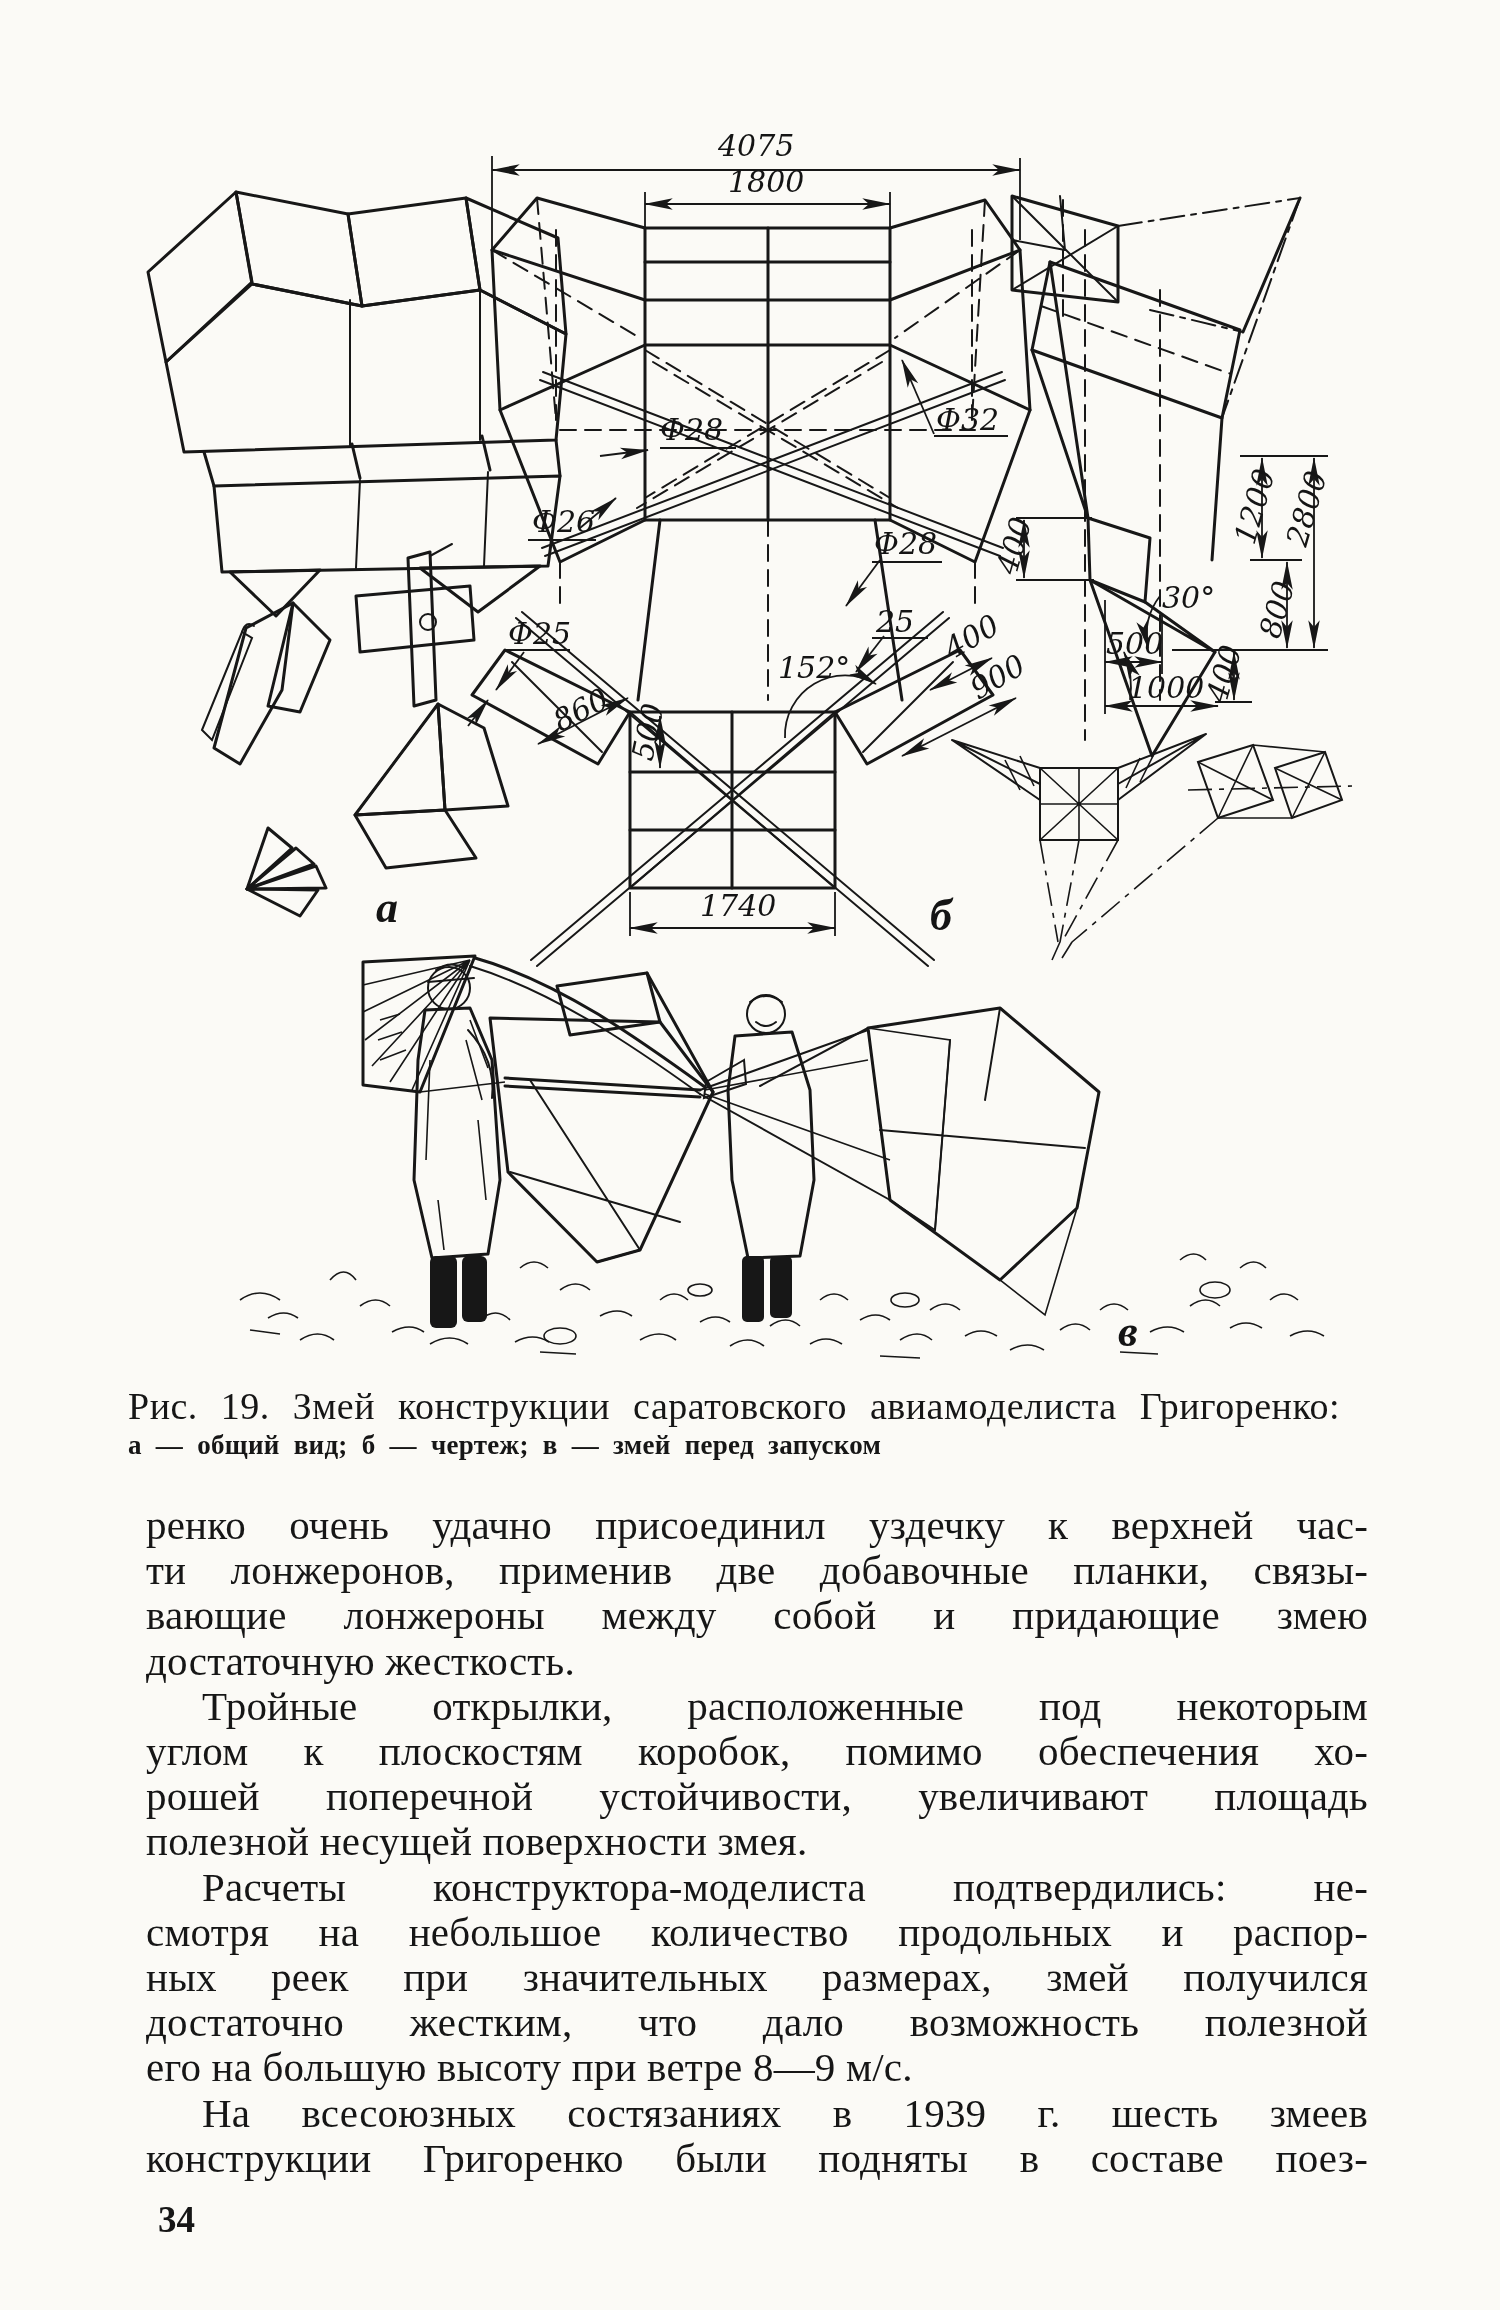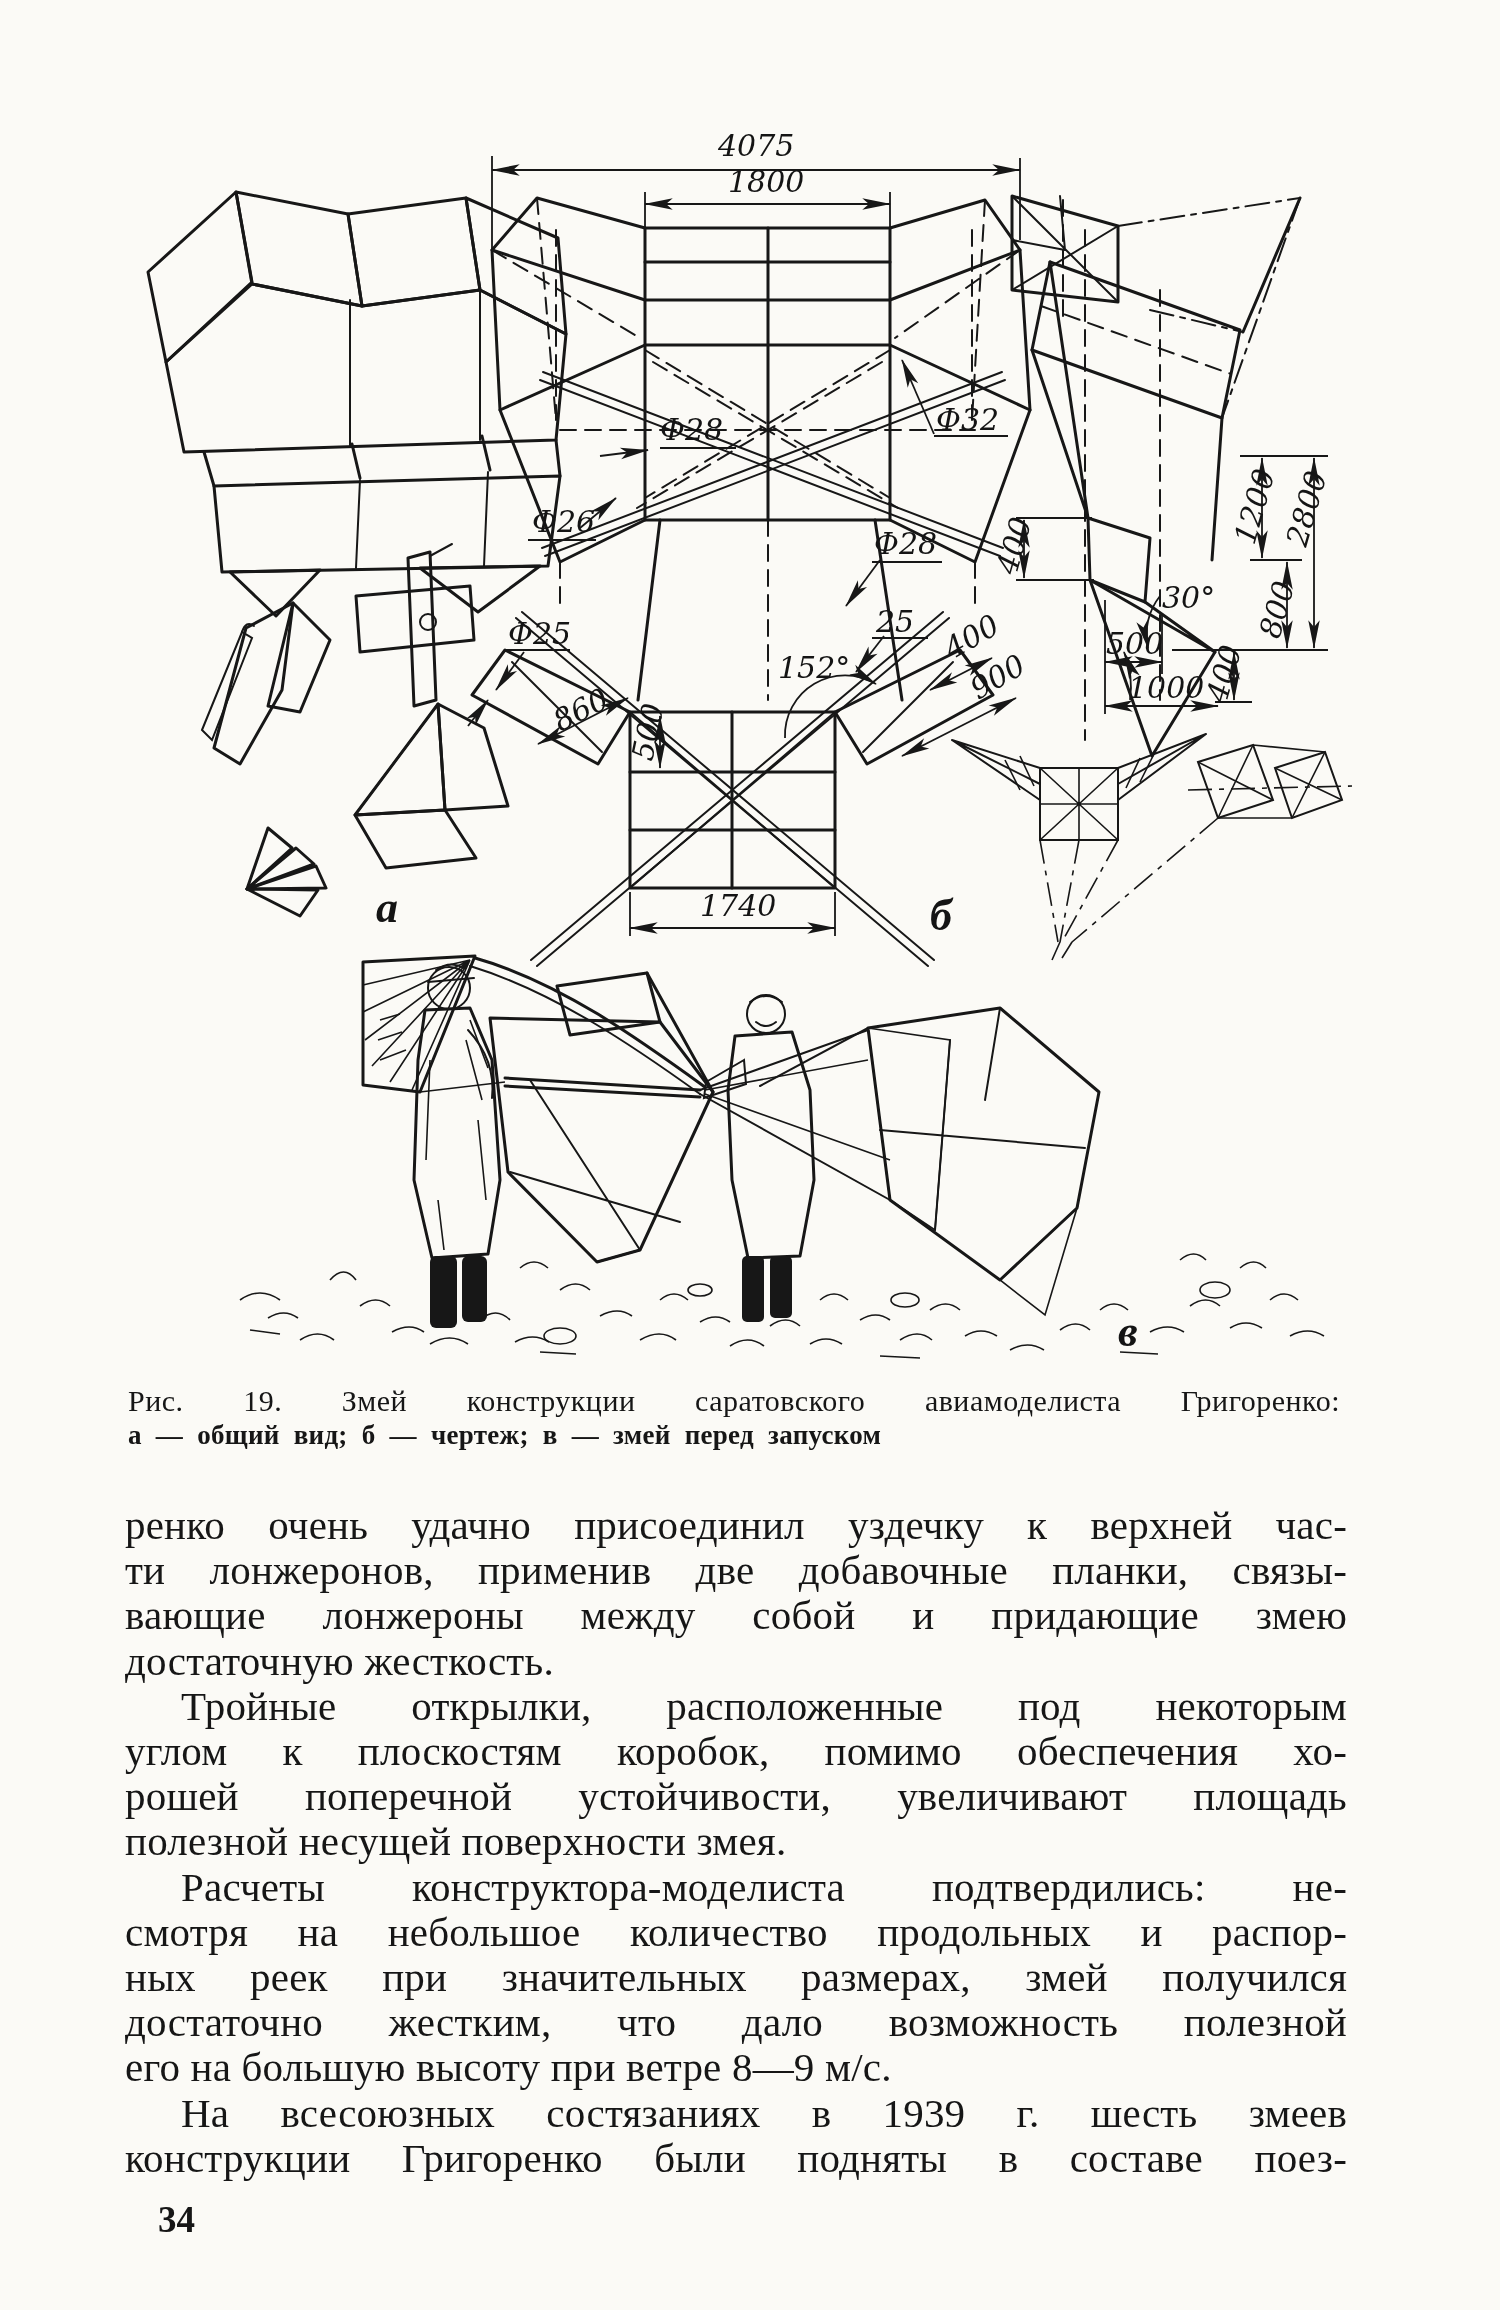--- a/index.html
+++ b/index.html
@@ -1,24 +1,24 @@
 <!DOCTYPE html>
 <html><head>
 <meta charset="utf-8">
 <style>
   html,body{margin:0;padding:0;background:#e8e6e0;}
   .page{position:relative;width:1500px;height:2310px;margin:0 auto;background:#fbfaf6;
         font-family:"Liberation Serif","DejaVu Serif",serif;color:#161616;overflow:hidden;}
   .fig-svg{position:absolute;top:0;left:0;}
   .caption{position:absolute;top:1384px;left:128px;width:1212px;}
-  .cap1{font-size:30px;letter-spacing:.5px;text-align:justify;text-align-last:justify;}
+  .cap1{font-size:38px;letter-spacing:.5px;text-align:justify;text-align-last:justify;}
   .cap2{margin-top:2px;font-size:27px;font-weight:bold;word-spacing:7px;letter-spacing:.3px;}
   .bodytext{position:absolute;top:1503px;left:125px;width:1222px;
             font-size:41px;line-height:45.2px;letter-spacing:.2px;}
-  .line{width:100%;}
+  .line{width:100%;margin-left:21px;}
   .j{text-align:justify;text-align-last:justify;}
   .ind{text-indent:56px;}
   .pagenum{position:absolute;top:2198px;left:158px;font-size:37px;font-weight:bold;text-align:right;}
   
   .k{stroke:#171717;fill:none;stroke-width:3;stroke-linecap:round;stroke-linejoin:round;}
   .k2{stroke:#171717;fill:none;stroke-width:2;stroke-linecap:round;}
   .kt{stroke:#171717;fill:none;stroke-width:1.6;}
   .dash{stroke-dasharray:16 9;}
   .dashdot{stroke-dasharray:24 7 5 7;}
   .dim{stroke:#171717;fill:none;stroke-width:1.8;}

